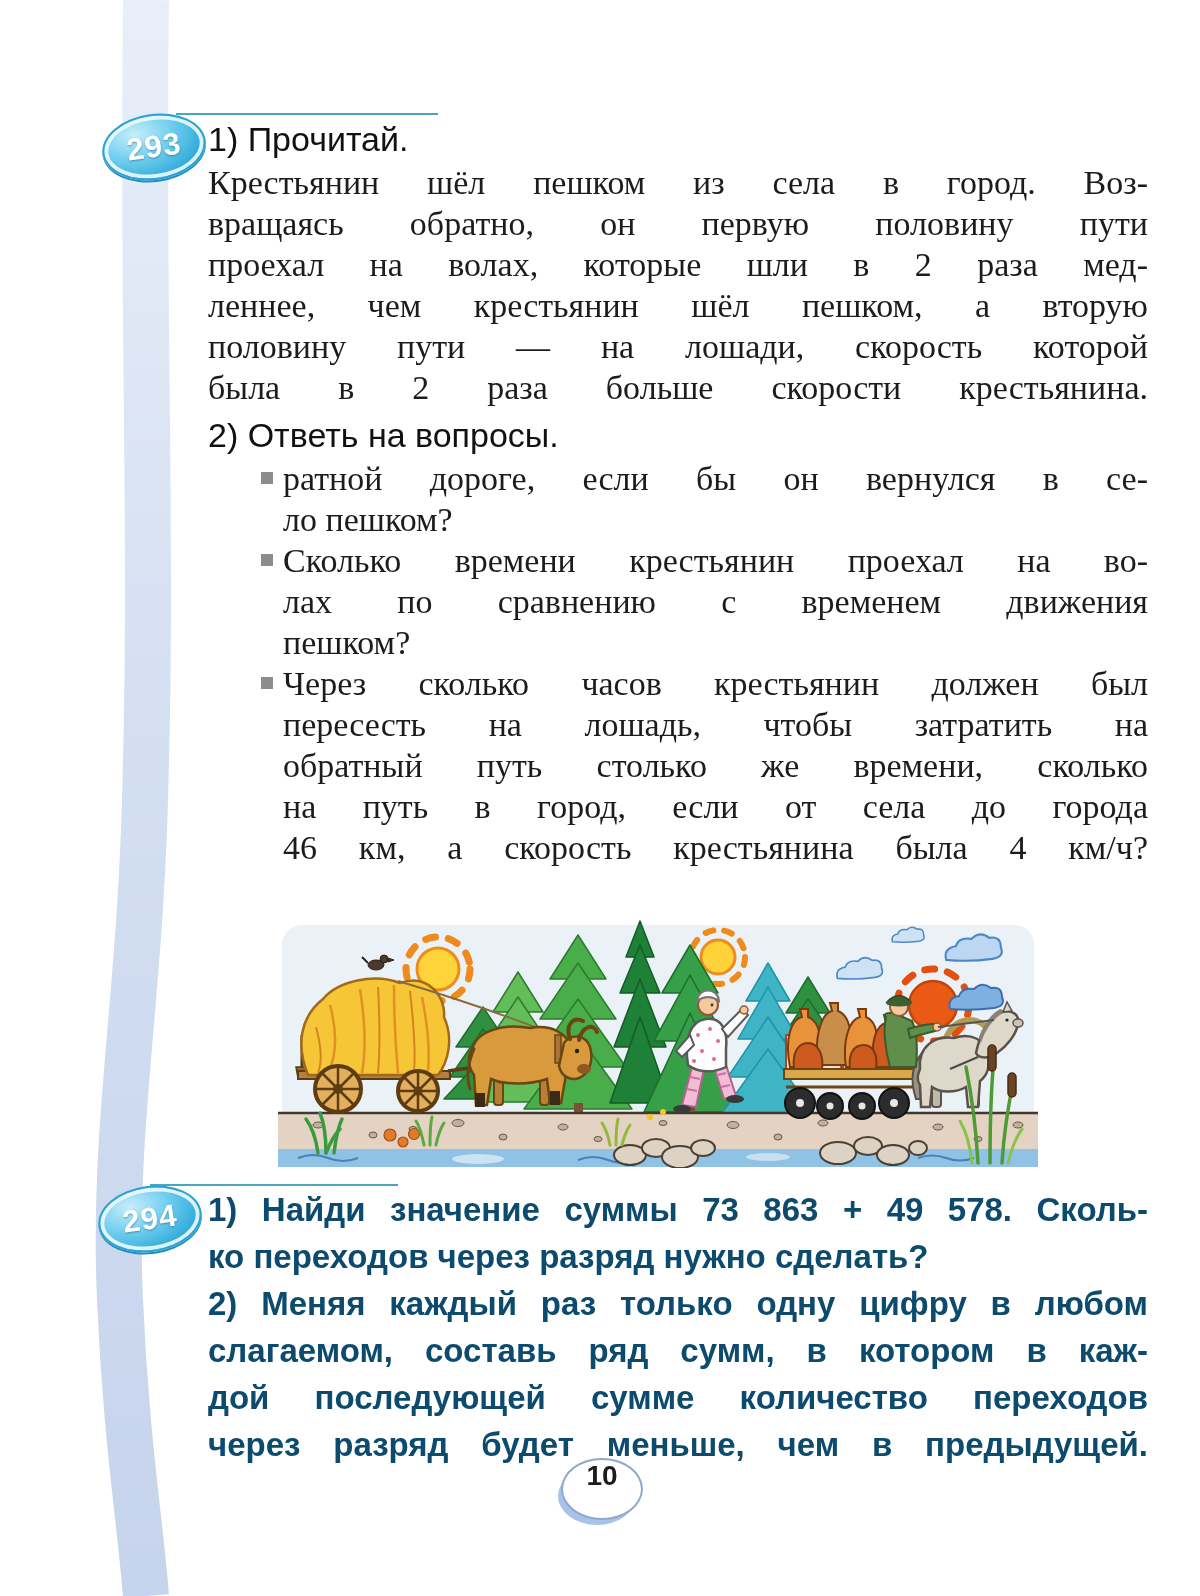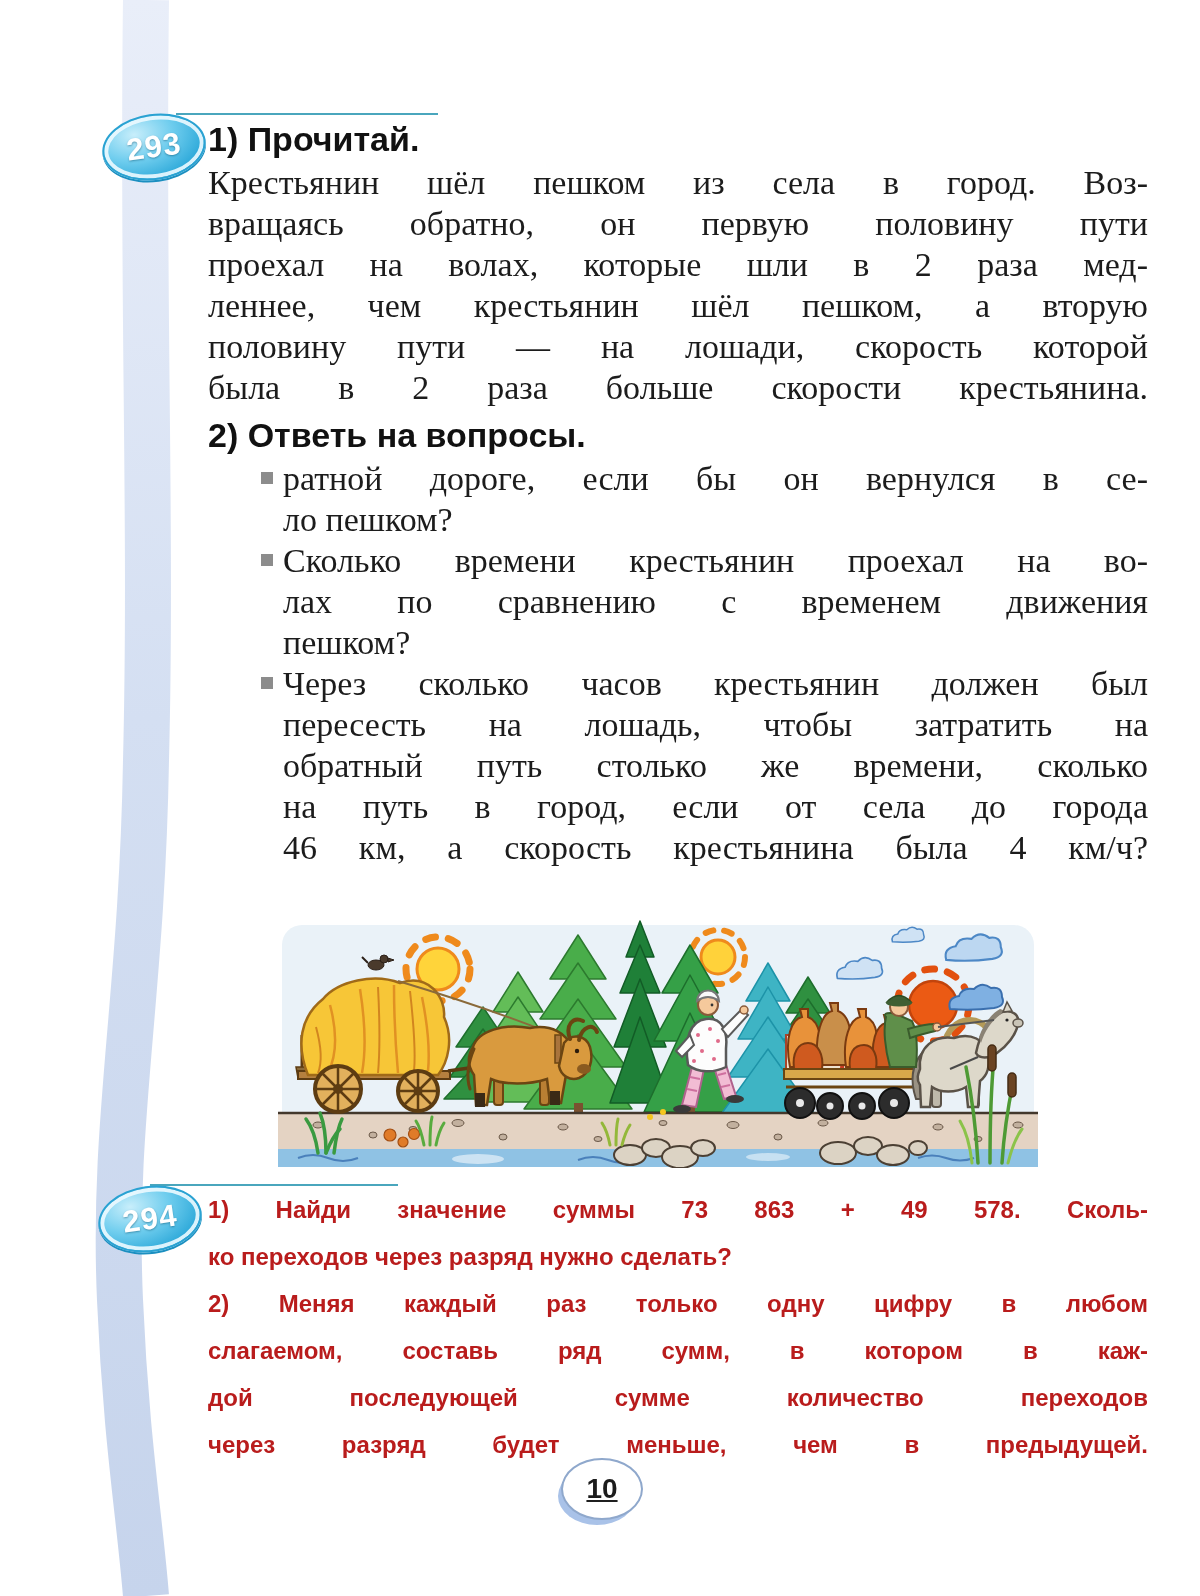--- a/index.html
+++ b/index.html
@@ -11,32 +11,32 @@
   .rule2{left:150px;top:1184px;width:248px;}
   .badge{position:absolute;width:100px;height:62px;border-radius:50%;
          background:radial-gradient(ellipse at 32% 26%, #c8eefb 0%, #6fcdee 40%, #2aa7d8 78%, #1b93c4 100%);
          border:2px solid #2aa2d2;box-shadow:inset 0 0 0 4px rgba(236,250,255,.9), 0 2px 0 #1b8fc0;
          transform:rotate(-8deg);display:flex;align-items:center;justify-content:center;}
   .badge span{font-weight:bold;font-size:31px;color:#fff;letter-spacing:1px;
               text-shadow:0 1px 2px rgba(0,70,100,.45);}
   .badge293{left:102px;top:114px;}
   .badge294{left:98px;top:1186px;}
   .col{position:absolute;left:208px;width:940px;}
-  .h-sans{font-weight:bold;font-size:34px;line-height:42px;color:#111;}
+  .h-sans{font-weight:normal;font-size:34px;line-height:42px;color:#111;}
   .serifblock{font-family:"Liberation Serif",serif;font-size:34px;color:#1c1c1c;}
   .sline{height:41px;line-height:41px;text-align:justify;text-align-last:justify;white-space:nowrap_off;}
-  .aline{height:47px;line-height:47px;font-size:24px;font-weight:bold;color:#b91c1c;
+  .aline{height:47px;line-height:47px;font-size:33px;font-weight:bold;color:#0c4a6e;
          text-align:justify;text-align-last:justify;}
   .lastleft{text-align-last:left;}
   .bullet{position:relative;margin-left:75px;width:865px;}
   .bullet .marker{position:absolute;left:-22px;top:14px;width:12px;height:12px;background:#8c8c8c;}
   .illo{position:absolute;left:278px;top:916px;width:760px;height:252px;}
   .pagenum{position:absolute;left:561px;top:1458px;width:78px;height:58px;border-radius:50%;
            background:#fff;border:2px solid #8fa8cc;box-shadow:-5px 7px 0 -2px #a9c2e8;
-           display:flex;align-items:center;justify-content:center;text-decoration:underline;}
+           display:flex;justify-content:center;}
   .pagenum span{font-size:28px;font-weight:bold;color:#1c1c1c;}
 </style>
 </head>
 <body>
 
 <div class="page">
 
   <svg class="ribbon" viewBox="0 0 230 1596" aria-hidden="true">
     <defs>
       <linearGradient id="ribg" x1="0" y1="0" x2="0" y2="1">

